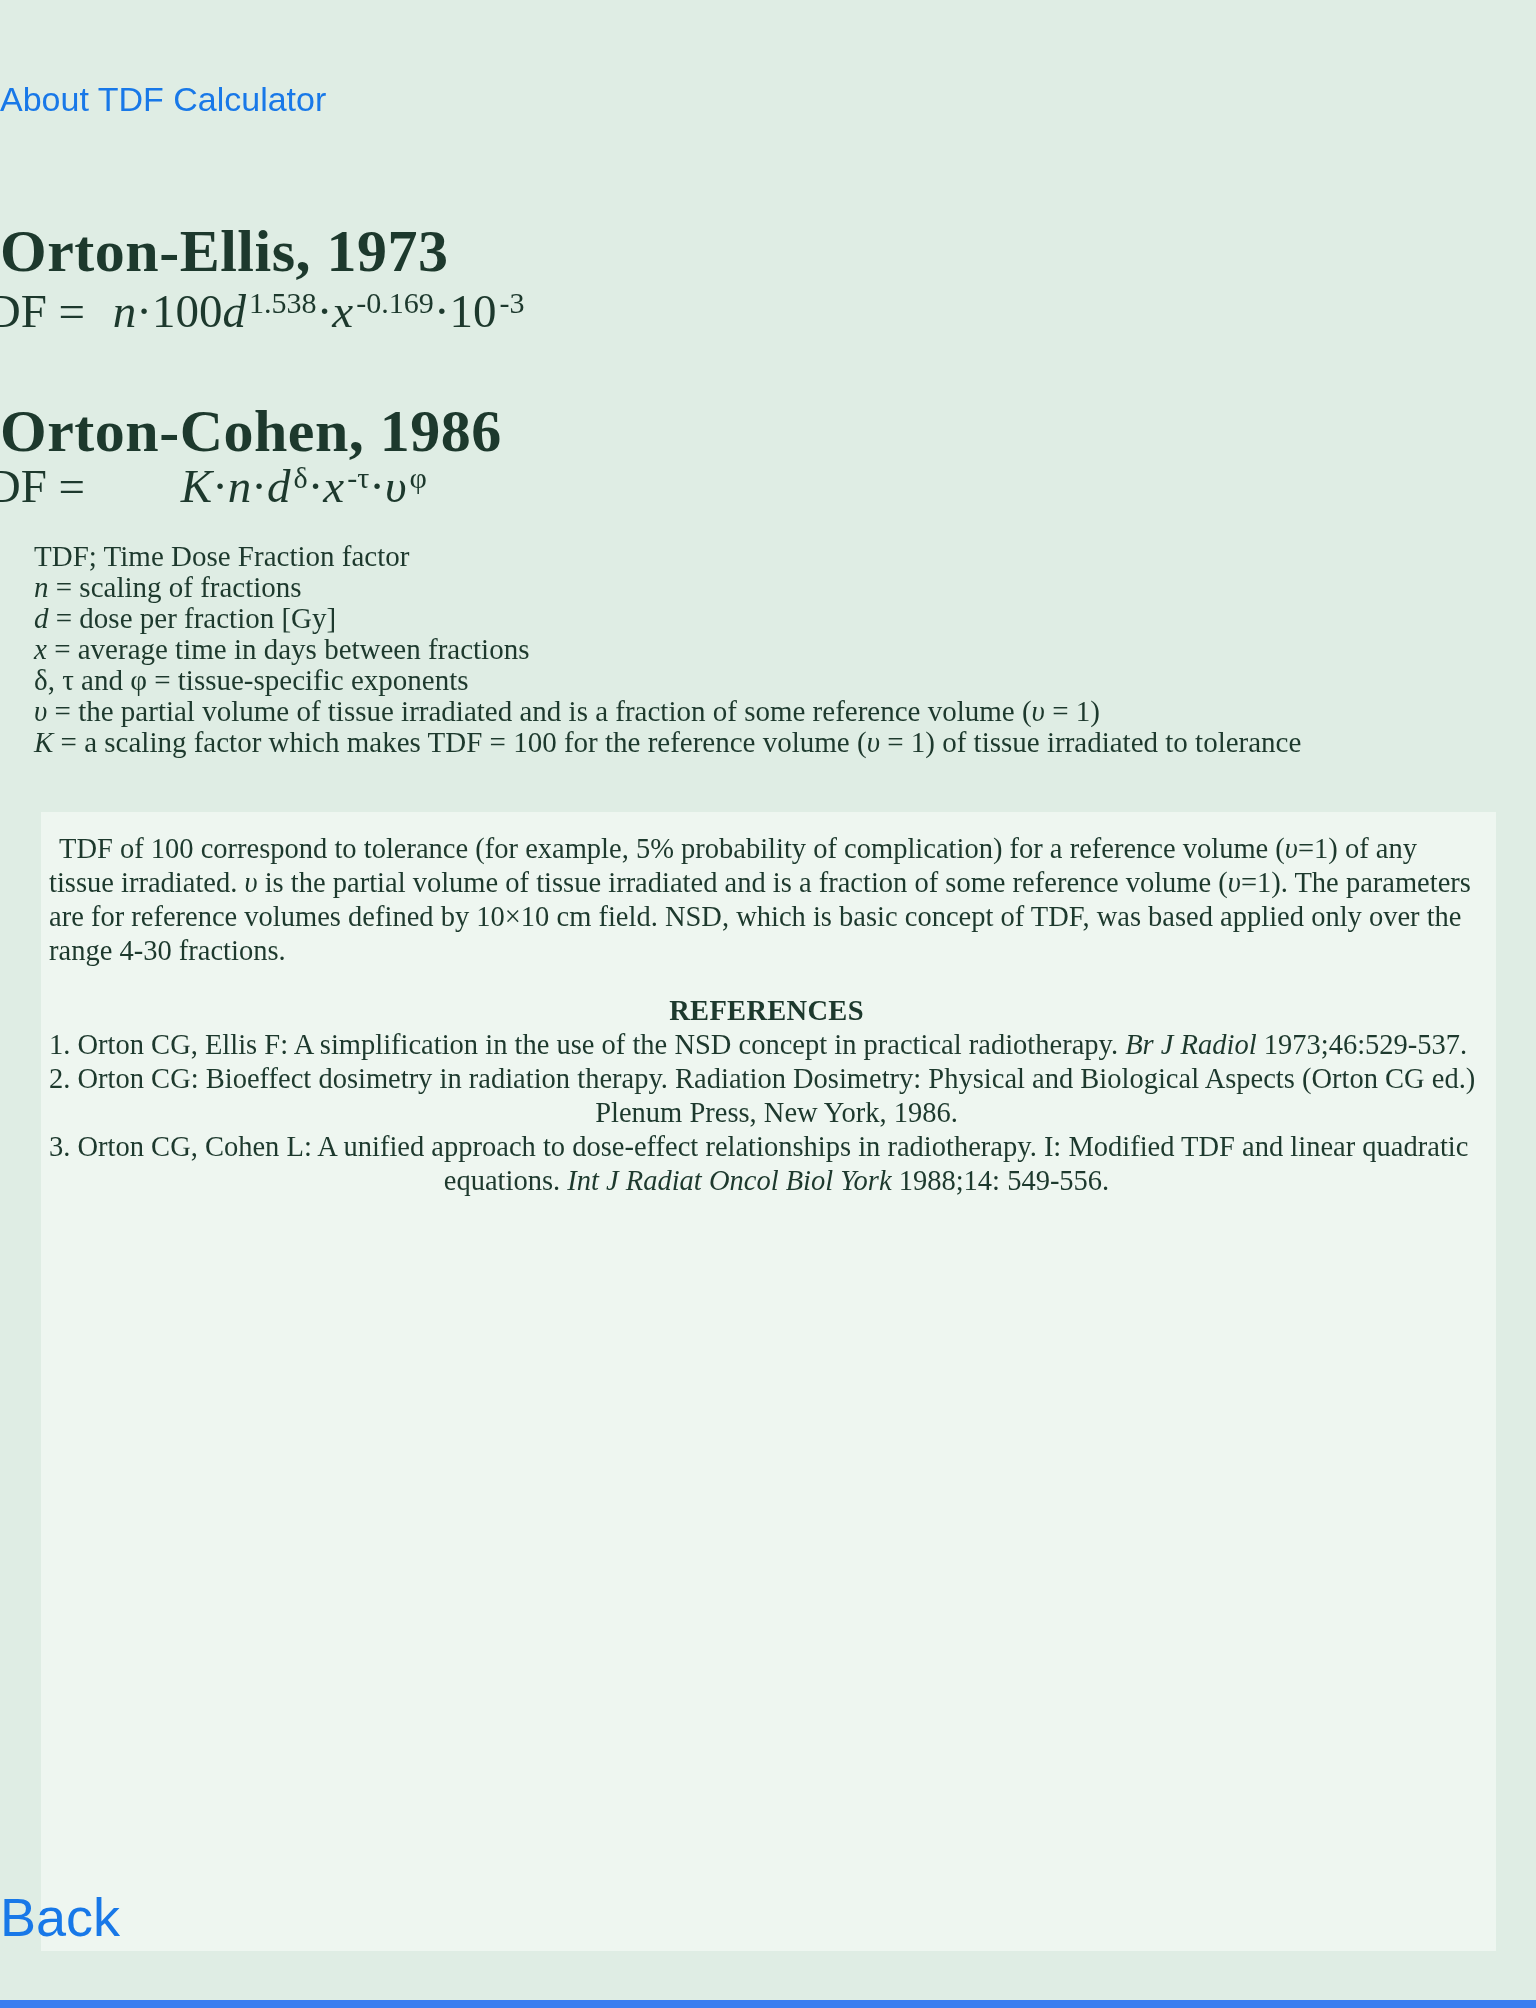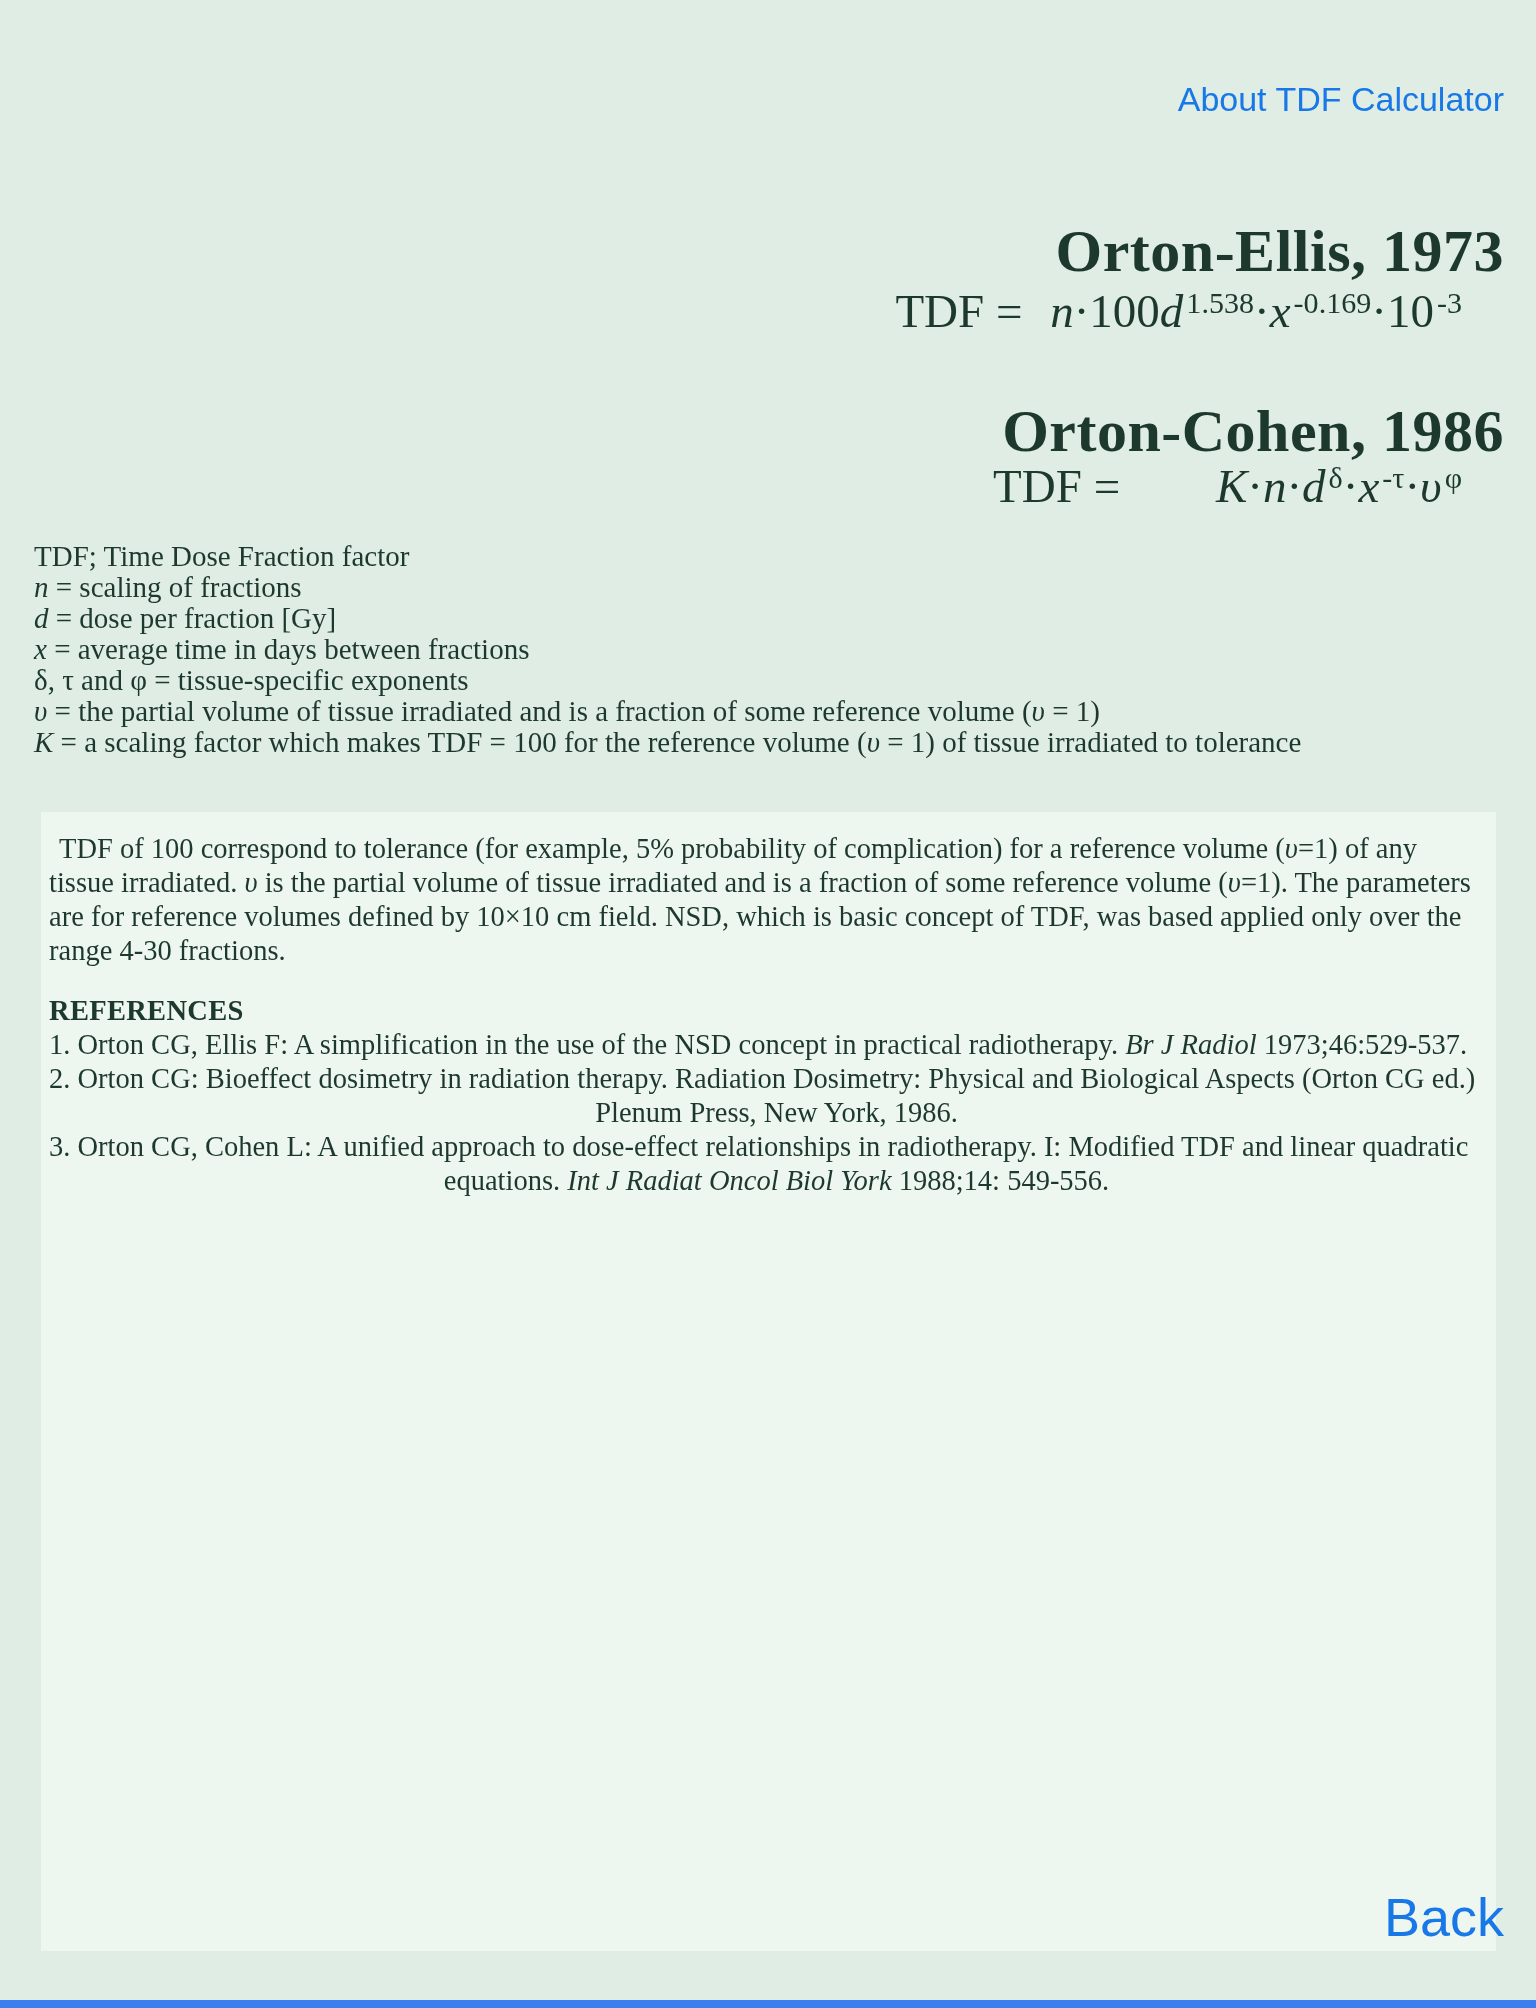--- a/index.html
+++ b/index.html
@@ -11,21 +11,21 @@
   }
   *{margin:0;padding:0;box-sizing:border-box;}
   html,body{width:1536px;height:2008px;overflow:hidden;}
   body{
     position:relative;
     background:var(--page-bg);
     font-family:"Liberation Serif", serif;
     color:var(--text);
   }
   .abs{position:absolute;}
-  .center{left:0;width:1504px;text-align:right;}
+  .center{left:0;width:1504px;text-align:left;}
 
   .title{
     top:80px;
     font-family:"Liberation Sans", sans-serif;
     font-size:34px;
     color:var(--accent);
   }
   .heading{
     font-weight:bold;
     font-size:60px;
@@ -68,20 +68,21 @@
     background:var(--panel-bg);
     padding:20px 12px 0 8px;
     font-size:28.5px;
     line-height:34px;
   }
   .para{text-indent:10px;}
   .ref-heading{
     margin-top:26px;
     font-weight:bold;
     letter-spacing:0.3px;
+    text-align:center;
   }
   .ref-line.indent{padding-left:20px;text-align:center;}
 
   .back{
     top:1886px;
     font-family:"Liberation Sans", sans-serif;
     font-size:54px;
     color:var(--accent);
     cursor:pointer;
   }

